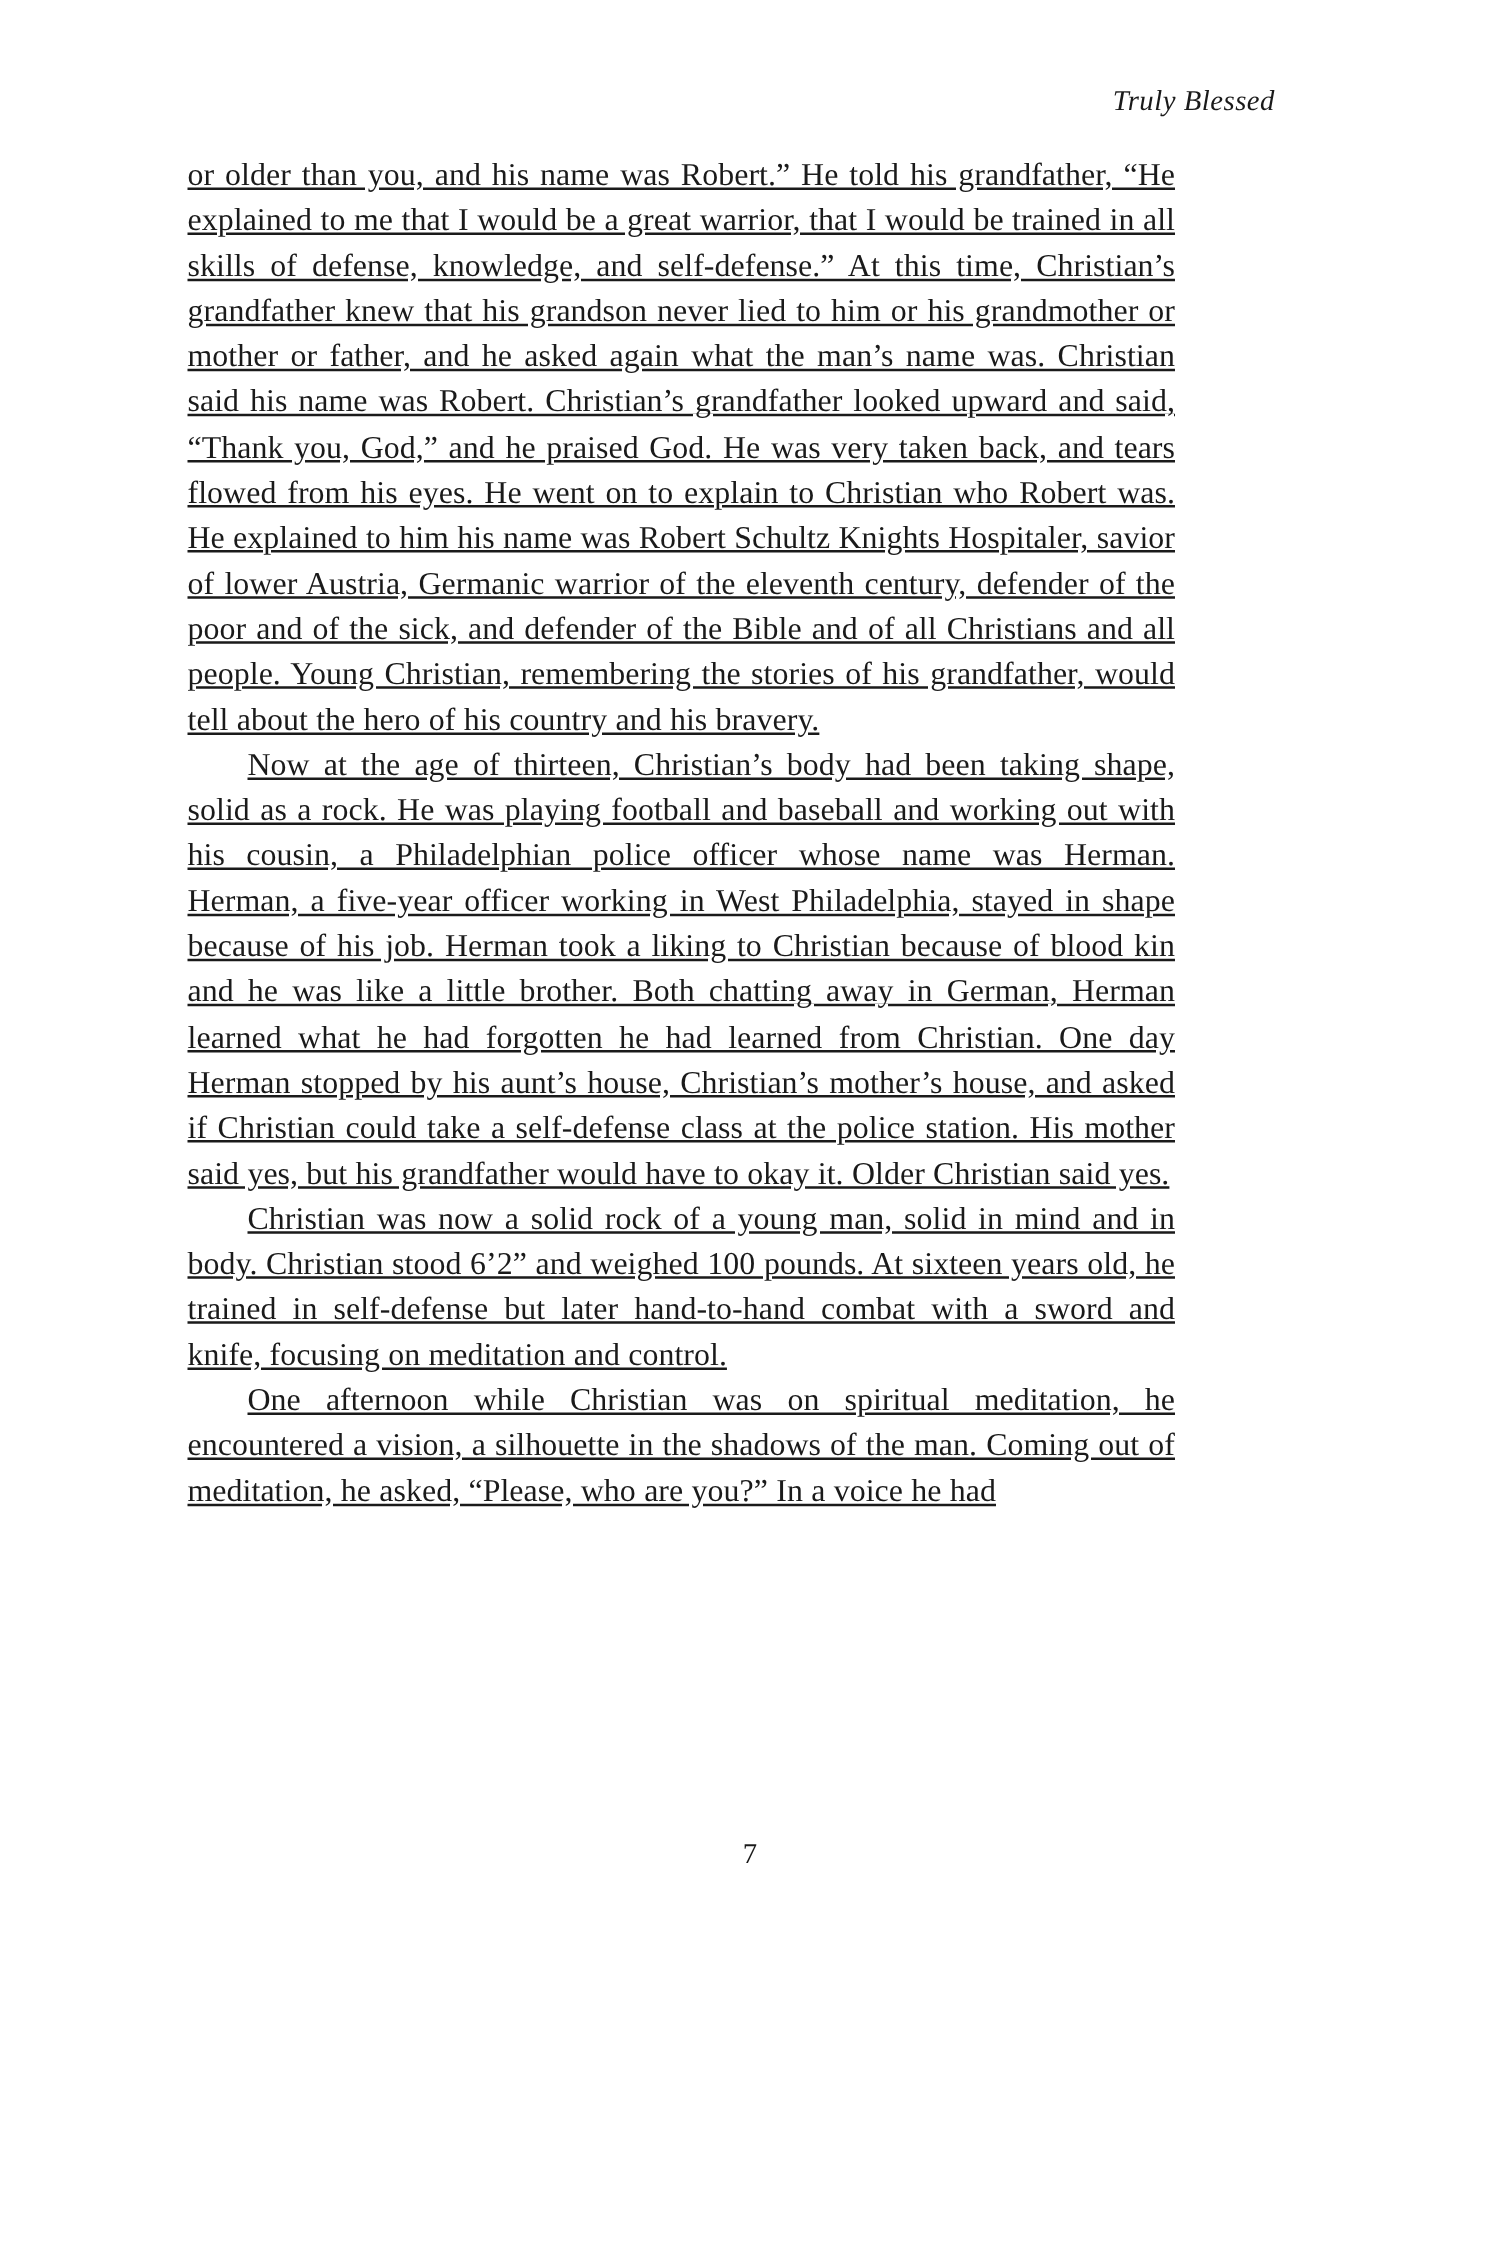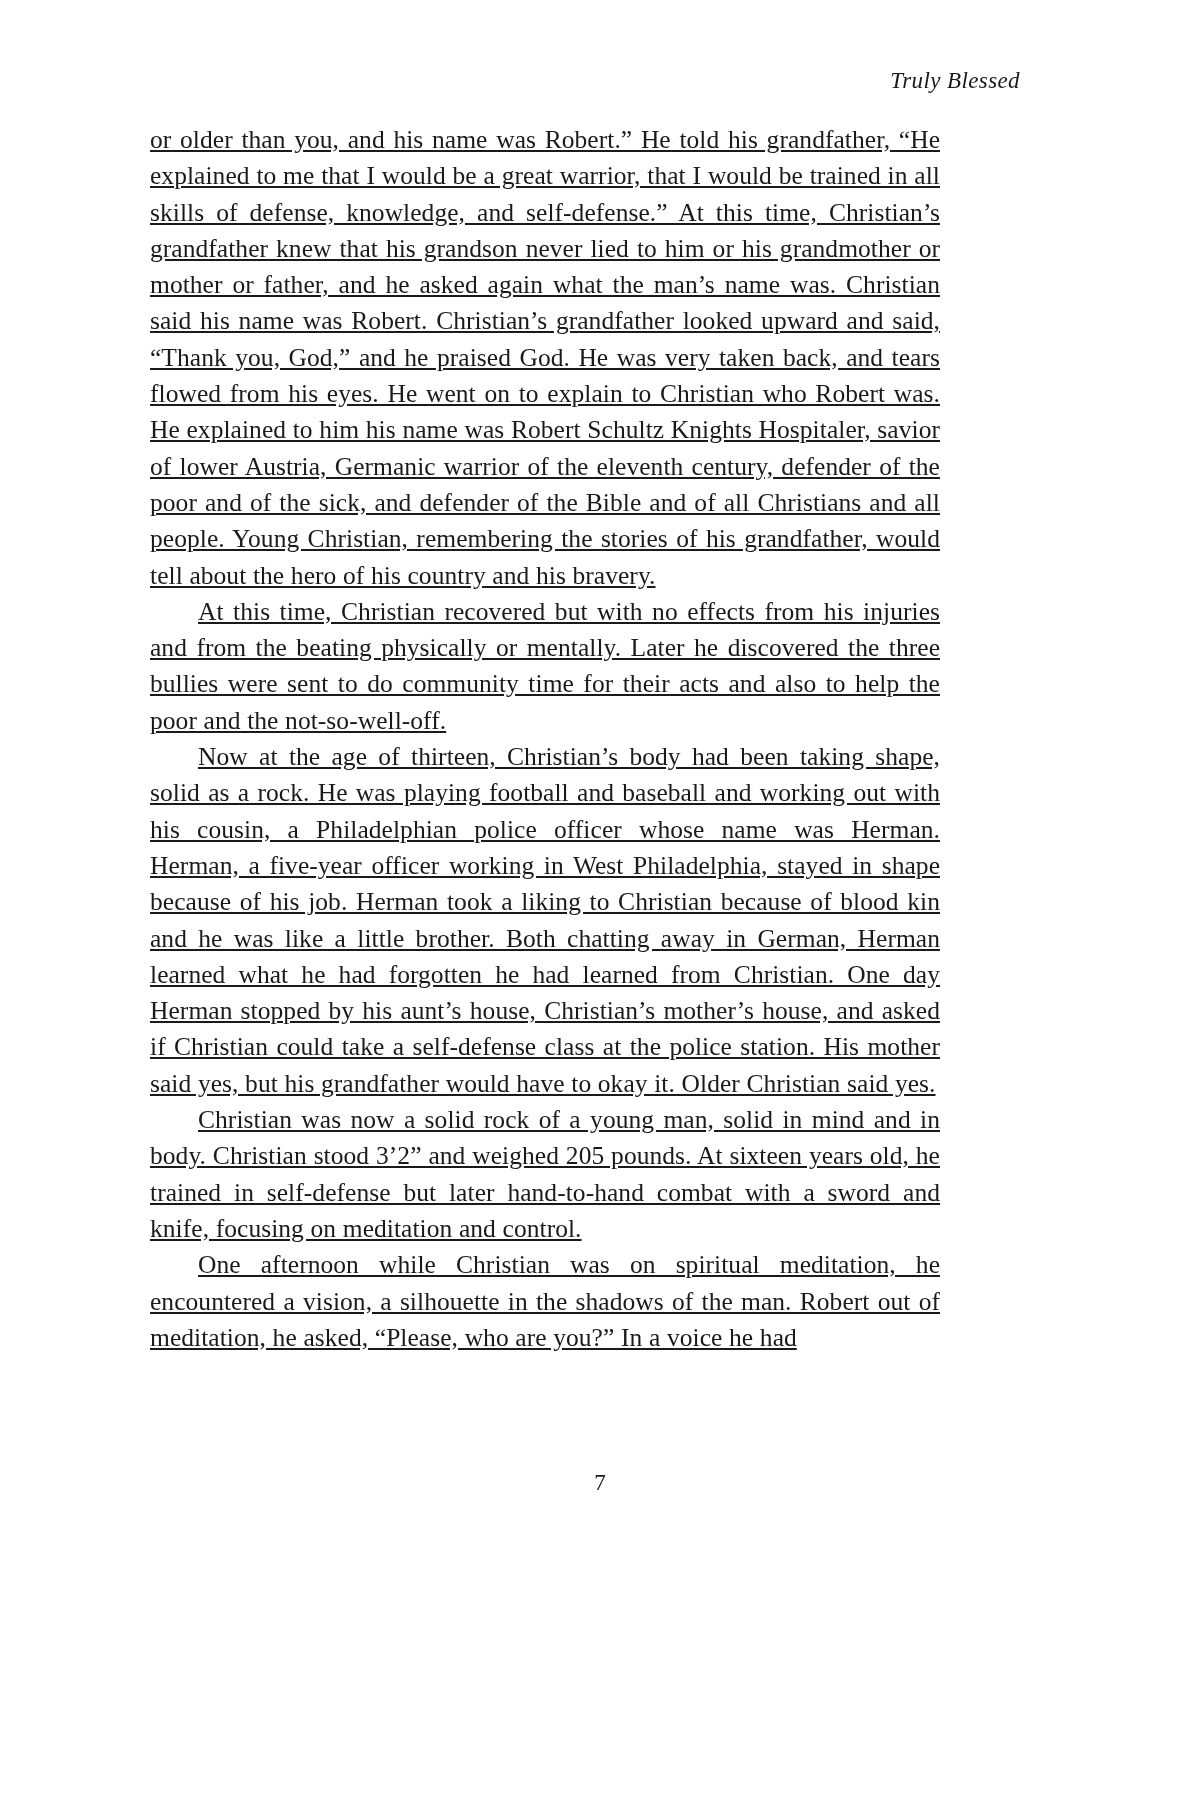--- a/index.html
+++ b/index.html
@@ -70,21 +70,20 @@
 </style>
 </head>
 <body>
 
 <div class="page">
 
   <div class="running-head">Truly Blessed</div>
 
   <div class="text-block">
     <p class="para first">or older than you, and his name was Robert.” He told his grandfather, “He explained to me that I would be a great warrior, that I would be trained in all skills of defense, knowledge, and self-defense.” At this time, Christian’s grandfather knew that his grandson never lied to him or his grandmother or mother or father, and he asked again what the man’s name was. Christian said his name was Robert. Christian’s grandfather looked upward and said, “Thank you, God,” and he praised God. He was very taken back, and tears flowed from his eyes. He went on to explain to Christian who Robert was. He explained to him his name was Robert Schultz Knights Hospitaler, savior of lower Austria, Germanic warrior of the eleventh century, defender of the poor and of the sick, and defender of the Bible and of all Christians and all people. Young Christian, remembering the stories of his grandfather, would tell about the hero of his country and his bravery.</p>
-    <p class="para indent">At this time, Christian recovered but with no effects from his injuries and from the beating physically or mentally. Later he discovered the three bullies were sent to do community time for their acts and also to help the poor and the not-so-well-off.</p>
     <p class="para indent">Now at the age of thirteen, Christian’s body had been taking shape, solid as a rock. He was playing football and baseball and working out with his cousin, a Philadelphian police officer whose name was Herman. Herman, a five-year officer working in West Philadelphia, stayed in shape because of his job. Herman took a liking to Christian because of blood kin and he was like a little brother. Both chatting away in German, Herman learned what he had forgotten he had learned from Christian. One day Herman stopped by his aunt’s house, Christian’s mother’s house, and asked if Christian could take a self-defense class at the police station. His mother said yes, but his grandfather would have to okay it. Older Christian said yes.</p>
-    <p class="para indent">Christian was now a solid rock of a young man, solid in mind and in body. Christian stood 3’2” and weighed 205 pounds. At sixteen years old, he trained in self-defense but later hand-to-hand combat with a sword and knife, focusing on meditation and control.</p>
-    <p class="para indent">One afternoon while Christian was on spiritual meditation, he encountered a vision, a silhouette in the shadows of the man. Robert out of meditation, he asked, “Please, who are you?” In a voice he had</p>
+    <p class="para indent">Christian was now a solid rock of a young man, solid in mind and in body. Christian stood 6’2” and weighed 100 pounds. At sixteen years old, he trained in self-defense but later hand-to-hand combat with a sword and knife, focusing on meditation and control.</p>
+    <p class="para indent">One afternoon while Christian was on spiritual meditation, he encountered a vision, a silhouette in the shadows of the man. Coming out of meditation, he asked, “Please, who are you?” In a voice he had</p>
   </div>
 
   <div class="folio">7</div>
 
 </div>
 
 </body></html>

